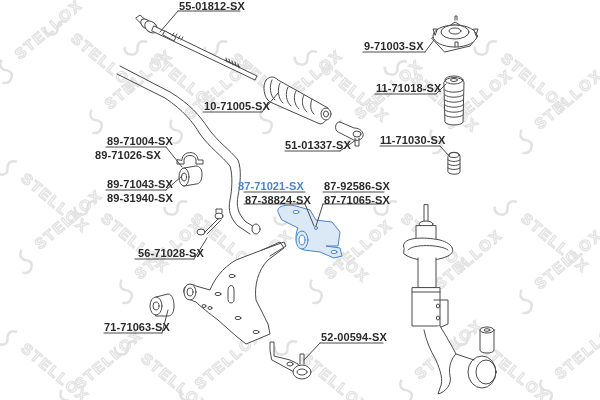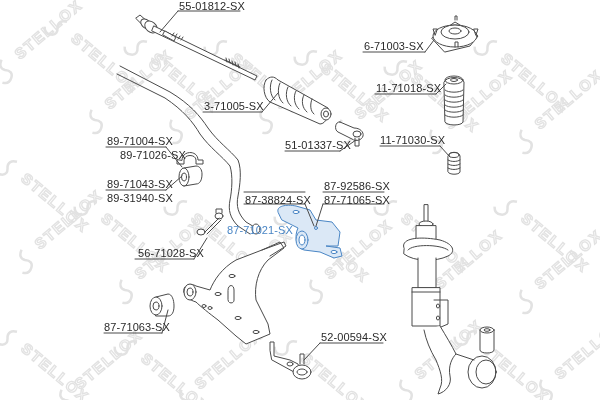--- a/index.html
+++ b/index.html
@@ -7,20 +7,21 @@
   #stage { position: absolute; left: 0; top: 0; width: 600px; height: 400px; }
   .label {
     position: absolute;
     font-family: "Liberation Sans", sans-serif;
     font-size: 11px;
     color: #2a2a2a;
     white-space: nowrap;
     line-height: 13px;
     letter-spacing: 0.1px;
     cursor: pointer;
+    font-weight: bold;
   }
   .label.highlight { color: #4a86c5; }
   svg { position: absolute; left: 0; top: 0; }
 </style>
 </head>
 <body>
 
 <div id="stage">
 
   <svg width="600" height="400" viewBox="0 0 600 400">
@@ -219,29 +220,29 @@
         <ellipse cx="486" cy="372" rx="10" ry="12"></ellipse>
         <path d="M480,330 L480,350 C480,354 494,354 494,350 L494,330" fill="#fff"></path>
         <ellipse cx="487" cy="330" rx="7" ry="3" fill="#fff"></ellipse>
         <ellipse cx="487" cy="330" rx="3" ry="1.3"></ellipse>
         <path d="M456,354 L474,360"></path>
       </g>
     </g>
   </svg>
 
   <div class="label" style="left:179px; top:0px;">55-01812-SX</div>
-  <div class="label" style="left:204px; top:100px;">3-71005-SX</div>
+  <div class="label" style="left:204px; top:100px;">10-71005-SX</div>
   <div class="label" style="left:285px; top:139px;">51-01337-SX</div>
-  <div class="label" style="left:364px; top:40px;">6-71003-SX</div>
+  <div class="label" style="left:364px; top:40px;">9-71003-SX</div>
   <div class="label" style="left:376px; top:82px;">11-71018-SX</div>
   <div class="label" style="left:380px; top:134px;text-align:right;">11-71030-SX</div>
   <div class="label" style="left:107px; top:135px;">89-71004-SX</div>
-  <div class="label" style="left:120px; top:149px;">89-71026-SX</div>
+  <div class="label" style="left:95px; top:149px;">89-71026-SX</div>
   <div class="label" style="left:107px; top:178px;">89-71043-SX</div>
   <div class="label" style="left:107px; top:192px;">89-31940-SX</div>
-  <div class="label highlight" style="left:227px; top:180px;margin-top:44px;">87-71021-SX</div>
+  <div class="label highlight" style="left:238px; top:180px;">87-71021-SX</div>
   <div class="label" style="left:245px; top:194px;">87-38824-SX</div>
   <div class="label" style="left:324px; top:180px;">87-92586-SX</div>
   <div class="label" style="left:324px; top:194px;">87-71065-SX</div>
   <div class="label" style="left:138px; top:247px;">56-71028-SX</div>
-  <div class="label" style="left:104px; top:321px;">87-71063-SX</div>
+  <div class="label" style="left:104px; top:321px;">71-71063-SX</div>
   <div class="label" style="left:321px; top:331px;text-align:right;">52-00594-SX</div>
 </div>
 
 </body></html>

